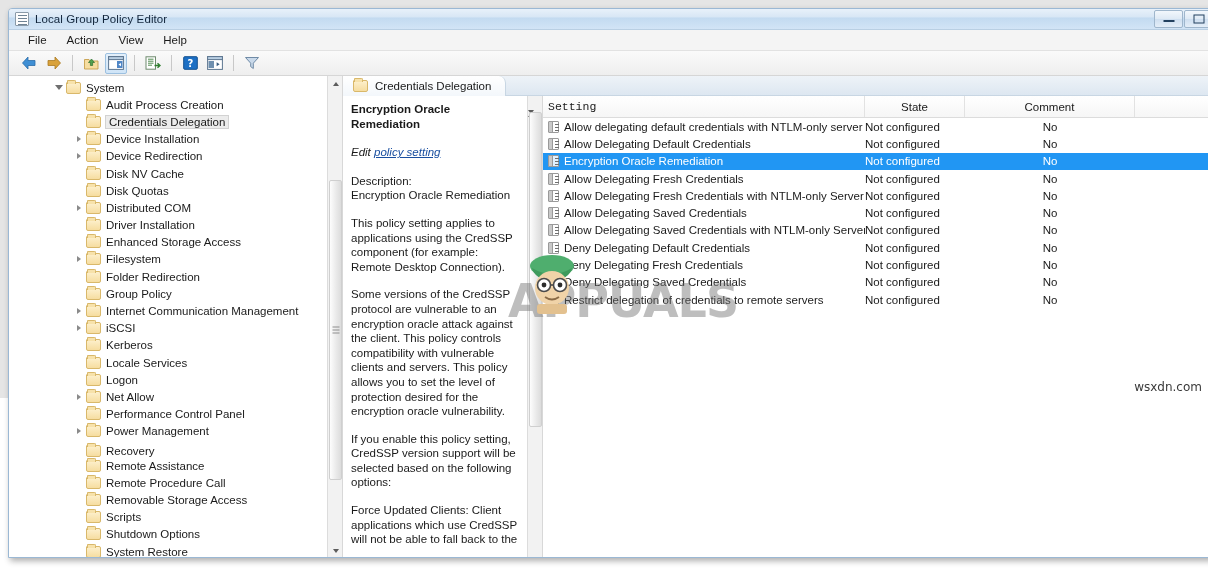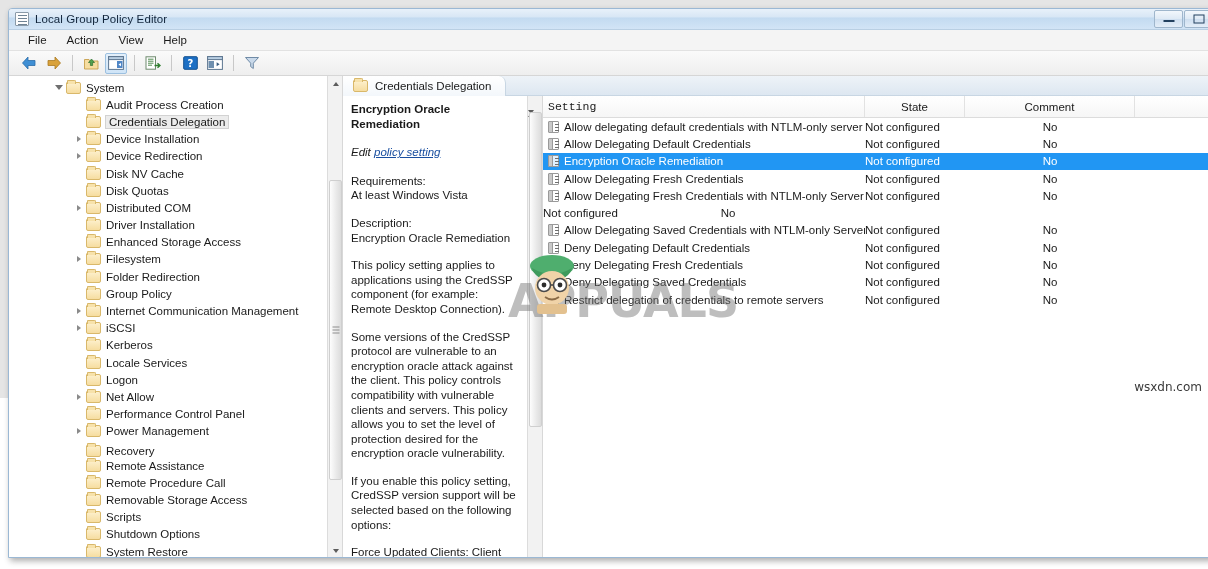--- a/index.html
+++ b/index.html
@@ -691,24 +691,20 @@
 
         <div class="panes">
 
           <div class="descpane">
             <div class="desc-inner">
               <div class="desc-title">Encryption Oracle Remediation</div>
               <div class="desc-edit">
                 <span>Edit </span><span class="desc-link">policy setting</span>
               </div>
               <div class="desc-p">
-                <div>Requirements:</div>
-                <div>At least Windows Vista</div>
-              </div>
-              <div class="desc-p">
                 <div>Description:</div>
                 <div>Encryption Oracle Remediation</div>
               </div>
               <div class="desc-p">This policy setting applies to applications using the CredSSP component (for example: Remote Desktop Connection).</div>
               <div class="desc-p">Some versions of the CredSSP protocol are vulnerable to an encryption oracle attack against the client.  This policy controls compatibility with vulnerable clients and servers.  This policy allows you to set the level of protection desired for the encryption oracle vulnerability.</div>
               <div class="desc-p">If you enable this policy setting, CredSSP version support will be selected based on the following options:</div>
               <div class="desc-p">Force Updated Clients: Client applications which use CredSSP will not be able to fall back to the</div>
             </div>
             <div class="descscroll">
               <div class="arrow up"><span class="caret-up"></span></div>
@@ -759,20 +755,24 @@
                 </div>
                 <div class="lrow">
                   <div class="cell-setting">
                     <span class="picon"></span>
                     <span>Allow Delegating Fresh Credentials with NTLM-only Server ...</span>
                   </div>
                   <div class="cell-state">Not configured</div>
                   <div class="cell-comment" style="text-align: center;">No</div>
                 </div>
                 <div class="lrow">
+                  <div class="cell-setting">
+                    <span class="picon"></span>
+                    <span>Allow Delegating Saved Credentials</span>
+                  </div>
                   <div class="cell-state">Not configured</div>
                   <div class="cell-comment" style="text-align: center;">No</div>
                 </div>
                 <div class="lrow">
                   <div class="cell-setting">
                     <span class="picon"></span>
                     <span>Allow Delegating Saved Credentials with NTLM-only Server ...</span>
                   </div>
                   <div class="cell-state">Not configured</div>
                   <div class="cell-comment" style="text-align: center;">No</div>

